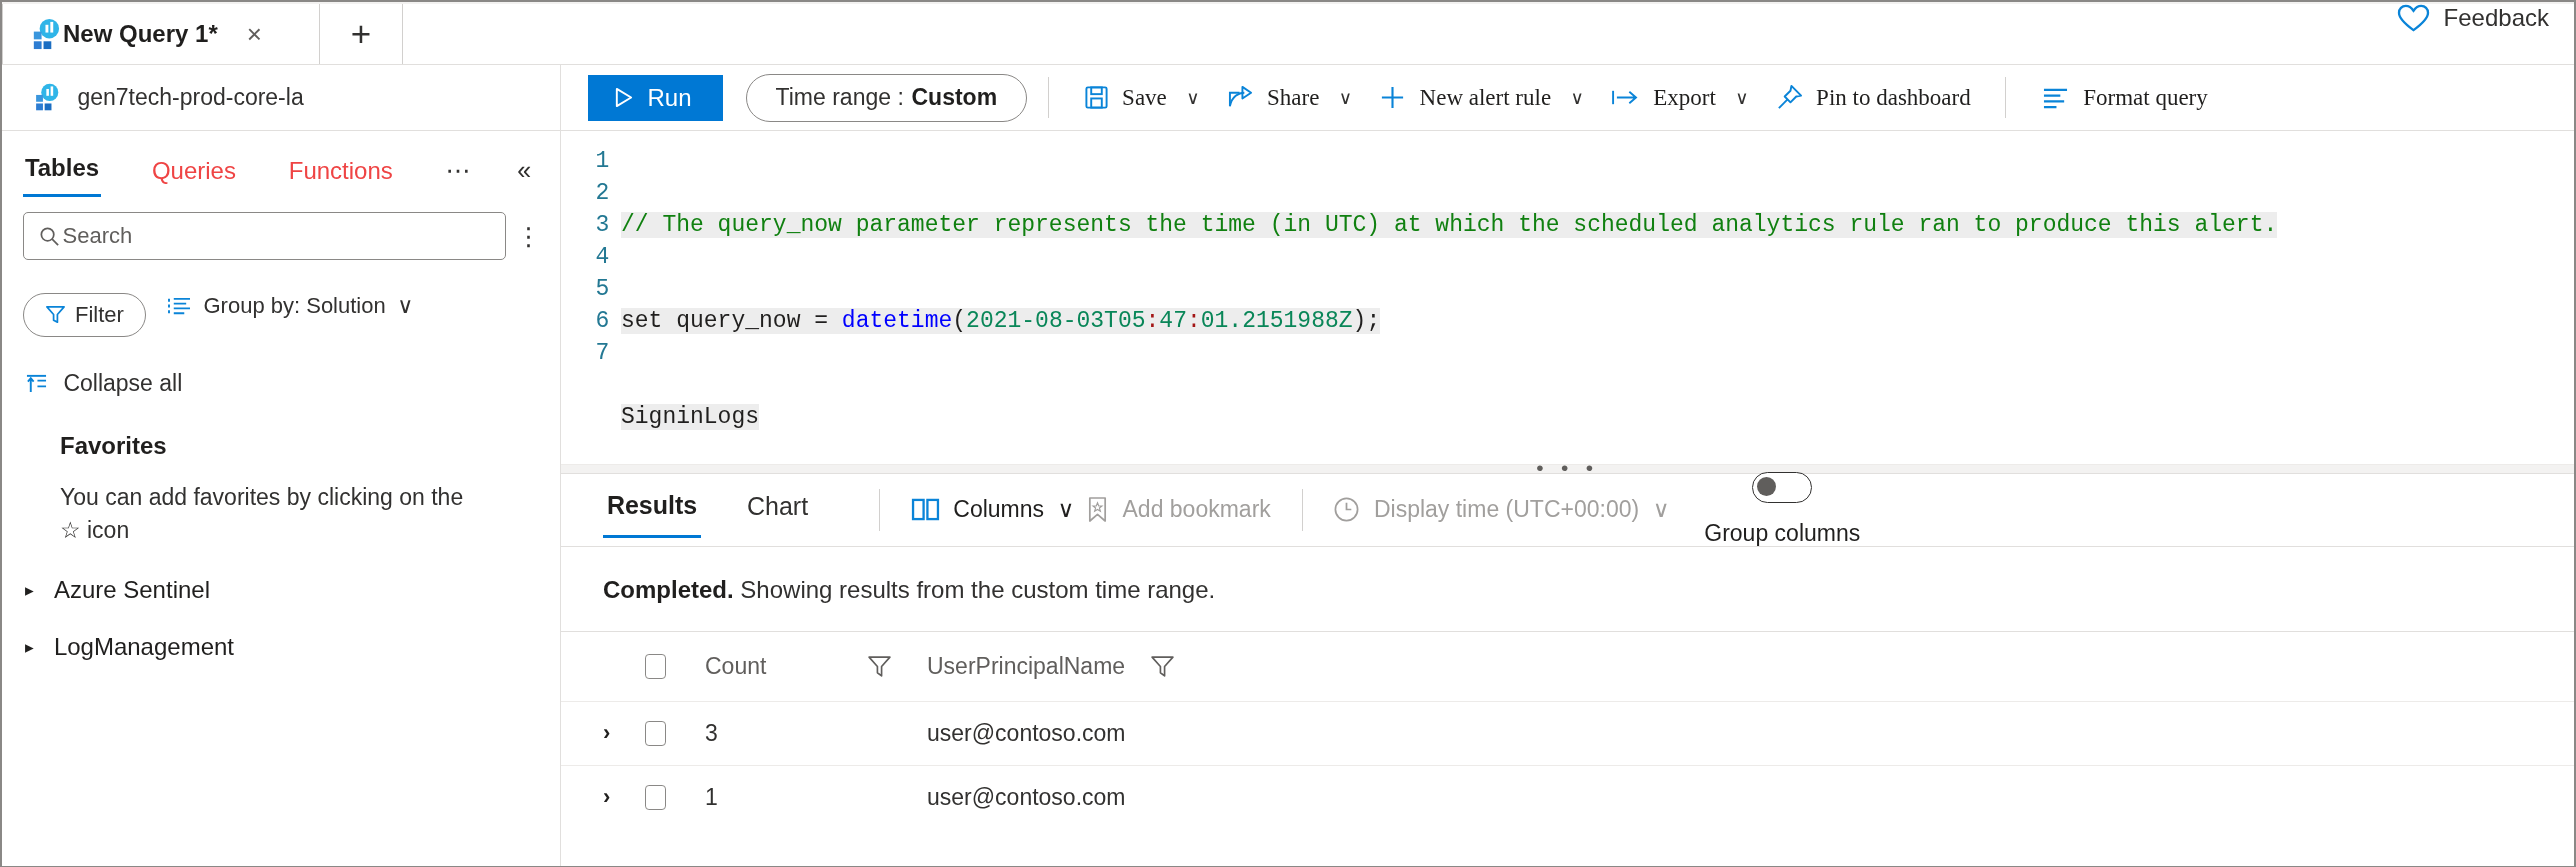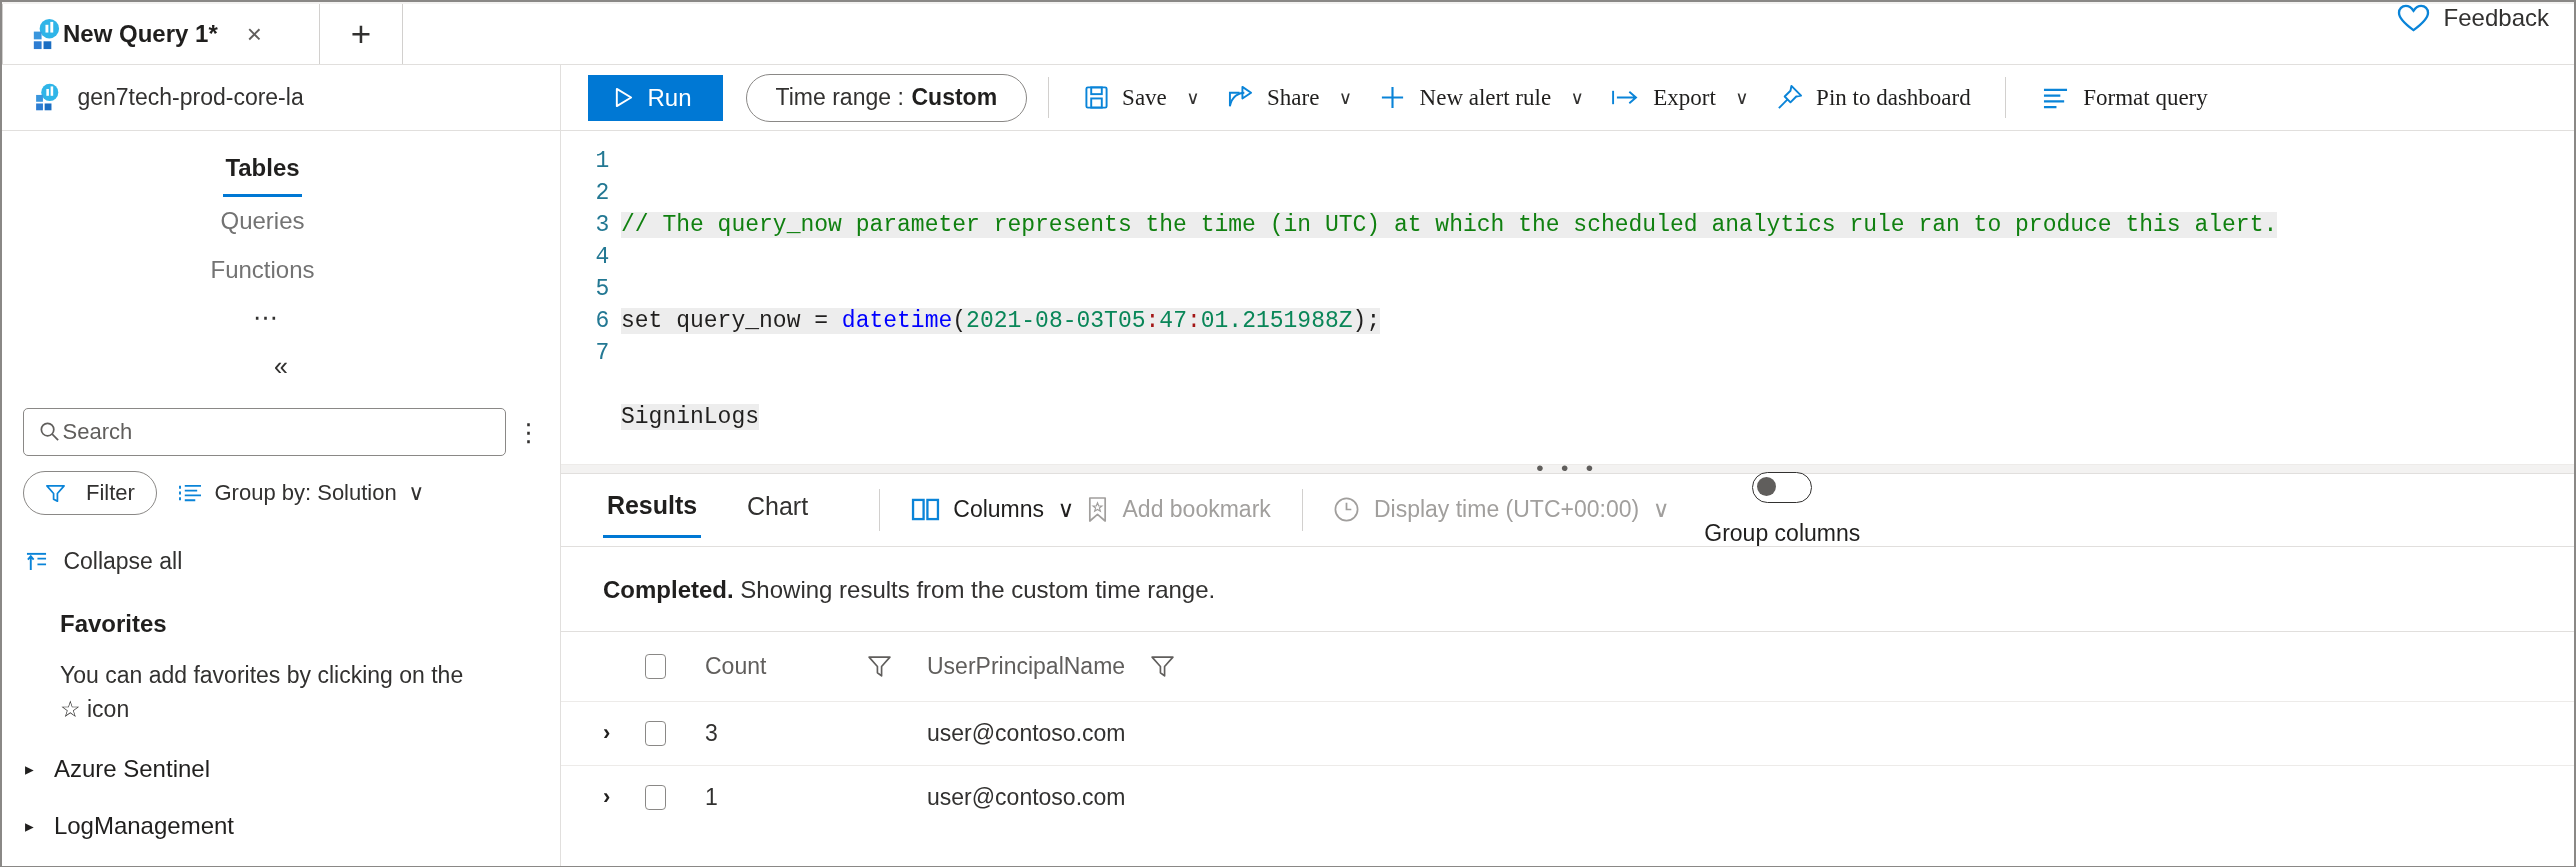--- a/index.html
+++ b/index.html
@@ -162,28 +162,27 @@
   .lpanel {
     width: 559px;
     min-width: 559px;
     border-right: 1px solid #e1dfdd;
     display: flex;
     flex-direction: column;
     background: #ffffff;
   }
   .lp-tabs {
     display: flex;
-    align-items: center;
+    align-items: flex-end;
     padding: 17.4px 21px 0 21px;
-    gap: 4px;
-    flex-direction: column;
+    gap: 12px;
   }
   .lp-tab {
     font-size: 24px;
-    color: #737373;
+    color: #ef4444;
     padding: 5.8px 1.9px 11.6px 1.9px;
     margin-right: 37px;
     cursor: pointer;
     white-space: nowrap;
   }
   .lp-tab.active { font-weight: bold; color: #201f1e; border-bottom: 3.9px solid #0078d4; }
   .lp-more {
     font-size: 25px; color: #323130; letter-spacing: 1.9px;
     padding: 3.9px 1.9px 11.6px 1.9px; margin-right: 29px; cursor: pointer;
   }
@@ -203,22 +202,22 @@
   .searchbox input {
     border: none; outline: none; font-size: 22px; color: #323130;
     font-family: inherit; background: transparent; width: 100%;
   }
   .searchbox input::placeholder { color: #605e5c; }
   .kebab { width: 25px; text-align: center; font-size: 25px; color: #323130; line-height: 0.8; cursor: pointer; }
 
   .lp-filterrow { display: flex; align-items: center; padding: 15.4px 19px 0 21px; gap: 21px; }
   .filter-chip {
     height: 44px; border: 1px solid #8a8886; border-radius: 22px;
-    display: flex; align-items: center; gap: 20px; padding: 0 21px;
-    font-size: 22px; color: #323130; cursor: pointer;
+    display: flex; align-items: center; gap: 9px; padding: 0 21px;
+    font-size: 22px; color: #323130; cursor: pointer; margin-top: 17px;
   }
   .groupby { display: flex; align-items: center; gap: 11.6px; font-size: 22px; color: #323130; cursor: pointer; white-space: nowrap; }
 
   .lp-collapseall {
     display: flex; align-items: center; gap: 15.4px;
     padding: 33px 0 0 23px; font-size: 23px; color: #323130; cursor: pointer;
   }
   .lp-section-title { font-size: 24px; font-weight: bold; color: #201f1e; padding: 35px 0 0 58px; }
   .lp-hint { font-size: 23px; color: #323130; padding: 21px 39px 0 58px; line-height: 1.45; max-width: 502px; }
   .lp-node {

